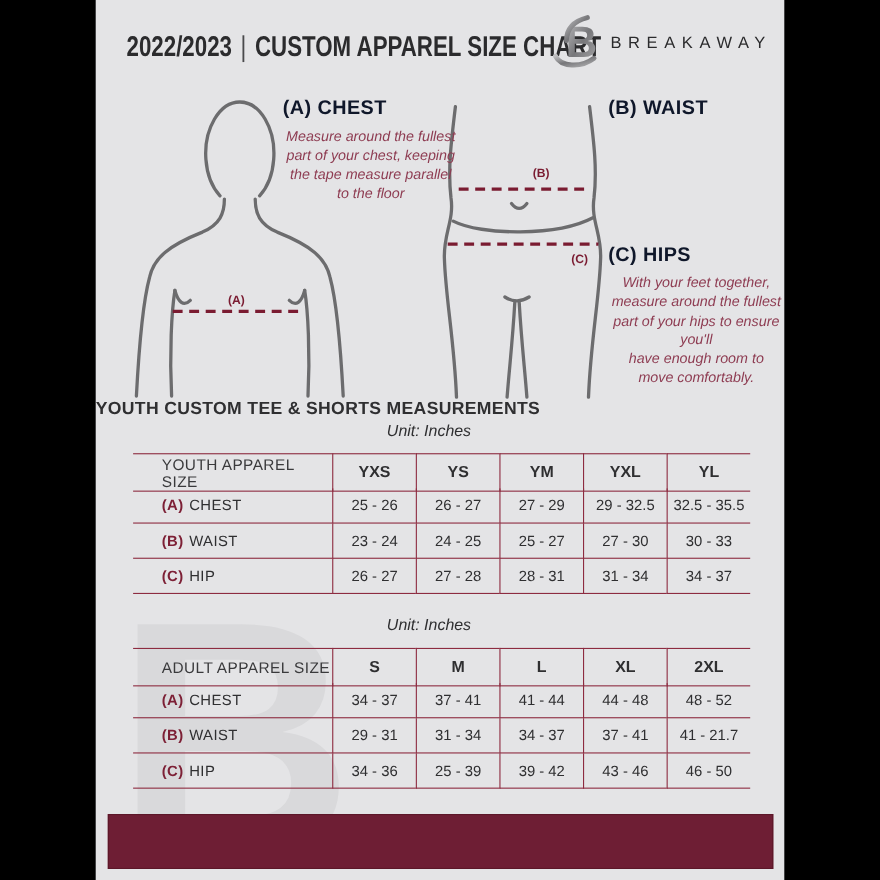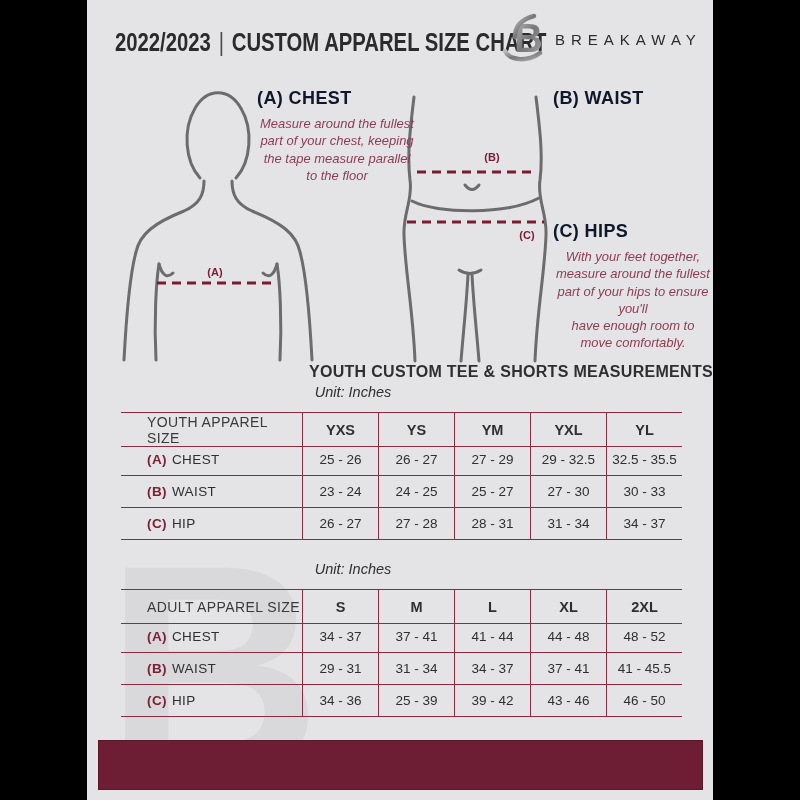--- a/index.html
+++ b/index.html
@@ -36,26 +36,26 @@
   .sec-body{
     position:absolute;font-style:italic;font-size:13px;line-height:1.33;
     color:#8e3c52;white-space:pre-line;text-align:center;
   }
   .fig{position:absolute;}
   .fig path, .fig ellipse{fill:none;stroke:#6c6c6e;stroke-width:3;stroke-linecap:round;}
   .fig .dash{stroke:#7a1b31;stroke-width:3;stroke-dasharray:9 6;stroke-linecap:butt;}
   .fig text{font-family:"Liberation Sans",sans-serif;font-size:11px;font-weight:700;fill:#7a1b31;}
   
   .tbl-title{
-    position:absolute;left:0;width:626px;text-align:right;
+    position:absolute;left:0;width:626px;text-align:left;
     font-weight:700;font-size:16px;color:#2f2f31;letter-spacing:.3px;
   }
   .tbl-unit{
     position:absolute;left:0;width:532px;text-align:center;
-    font-style:italic;font-size:14.5px;color:#2f2f31;
+    font-style:italic;font-size:14.5px;color:#2f2f31;padding-left:37px;
   }
   .size-table{
     position:absolute;left:34px;width:561px;
     display:grid;grid-template-columns:181px 76px 76px 76px 76px 76px;
     grid-auto-rows:32px;
   }
   .size-table .cell{
     display:flex;align-items:center;justify-content:center;
     border-bottom:1.5px solid #8d2b40;
     font-size:13.5px;color:#2f2f31;
@@ -202,21 +202,21 @@
     <div class="cell vline">48 - 52</div>
 
     <div class="cell c0 row-label">
         <span class="pfx">(B)</span>
         <span>WAIST</span>
       </div>
     <div class="cell vline">29 - 31</div>
     <div class="cell vline">31 - 34</div>
     <div class="cell vline">34 - 37</div>
     <div class="cell vline">37 - 41</div>
-    <div class="cell vline">41 - 45.5</div>
+    <div class="cell vline">41 - 21.7</div>
 
     <div class="cell c0 row-label">
         <span class="pfx">(C)</span>
         <span>HIP</span>
       </div>
     <div class="cell vline">34 - 36</div>
     <div class="cell vline">25 - 39</div>
     <div class="cell vline">39 - 42</div>
     <div class="cell vline">43 - 46</div>
     <div class="cell vline">46 - 50</div>

